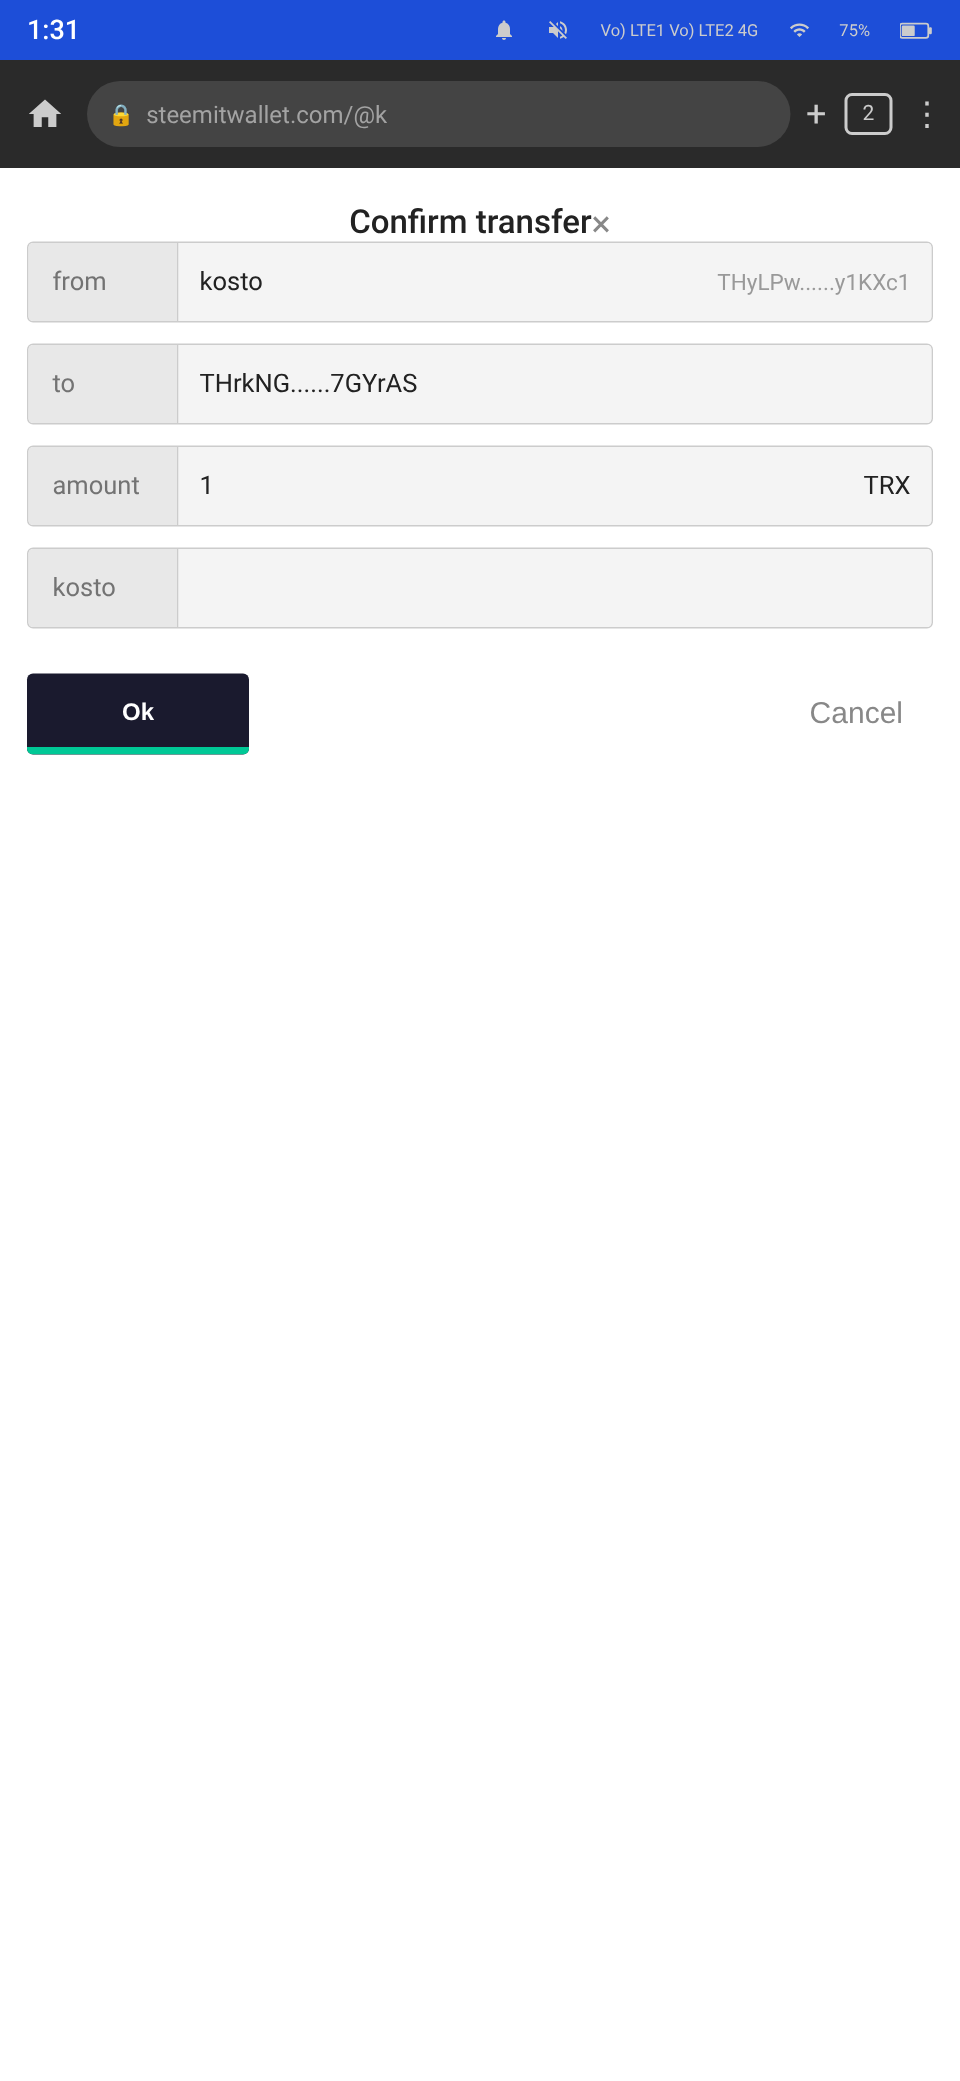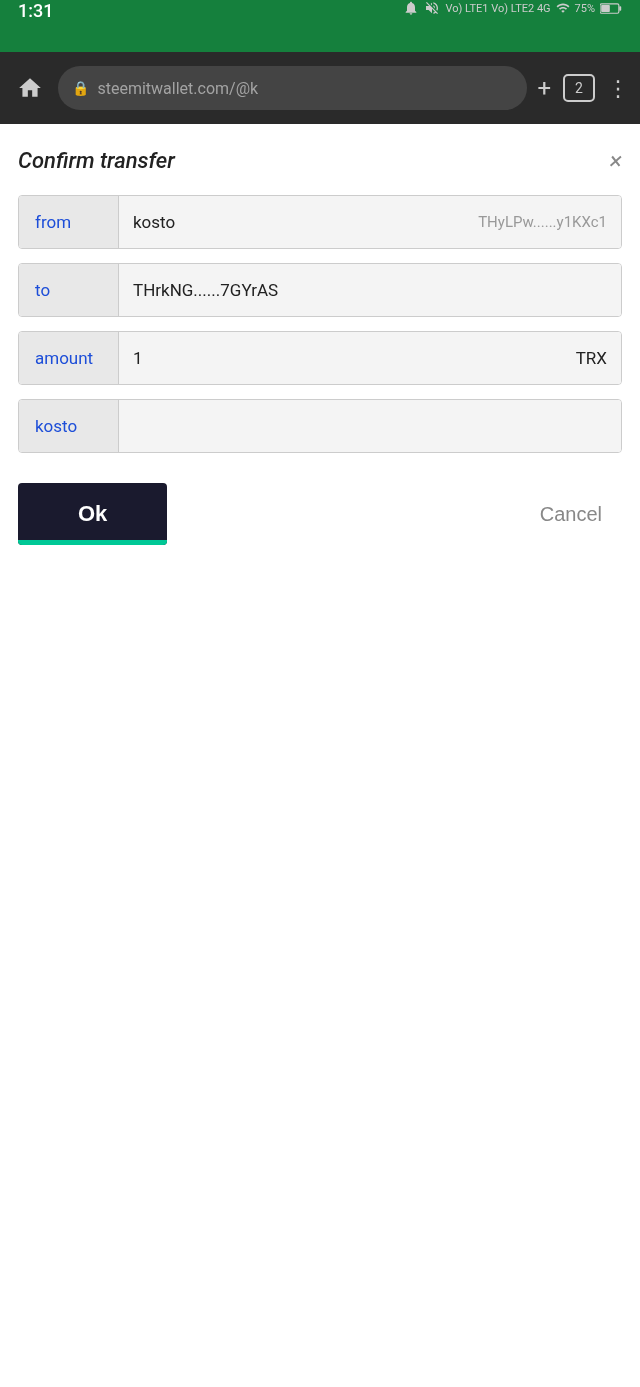--- a/index.html
+++ b/index.html
@@ -7,37 +7,37 @@
     body {
       width: 640px;
       min-height: 1387px;
       font-family: 'Roboto', Arial, sans-serif;
       background: #fff;
       overflow-x: hidden;
     }
 
     
     .status-bar {
-      background: #15803d;
-      height: 52px;
-      display: flex;
-      align-items: flex-start;
+      background: #1d4ed8;
+      height: 40px;
+      display: flex;
+      align-items: center;
       justify-content: space-between;
       padding: 0 18px;
       color: #fff;
     }
     .status-time {
       font-size: 18px;
       font-weight: 500;
       color: #fff;
     }
     .status-icons {
       display: flex;
       align-items: center;
-      gap: 5px;
+      gap: 20px;
       font-size: 11px;
       color: #fff;
     }
 
     
     .browser-chrome {
       background: #2a2a2a;
       height: 72px;
       display: flex;
       align-items: center;
@@ -114,23 +114,21 @@
     .page-content {
       background: #fff;
       min-height: 1100px;
       padding: 24px 18px 0 18px;
     }
 
     
     .dialog-title-row {
       display: flex;
       align-items: center;
-      justify-content: space-between;
-      margin-bottom: 22px;
-      font-style: italic;
+      justify-content: center;
     }
     .dialog-title {
       font-size: 22px;
       font-weight: 500;
       color: #222;
     }
     .dialog-close {
       font-size: 24px;
       color: #888;
       cursor: pointer;
@@ -141,21 +139,21 @@
     .form-row {
       display: flex;
       align-items: stretch;
       border: 1.5px solid #ccc;
       border-radius: 4px;
       margin-bottom: 14px;
       overflow: hidden;
     }
     .form-label {
       background: #e8e8e8;
-      color: #1d4ed8;
+      color: #737373;
       font-size: 17px;
       padding: 3px 16px;
       min-width: 100px;
       display: flex;
       align-items: center;
       border-right: 1.5px solid #ccc;
       font-weight: 400;
     }
     .form-value {
       flex: 1;
@@ -189,21 +187,21 @@
       align-items: center;
       justify-content: space-between;
       margin-top: 30px;
       margin-bottom: 20px;
     }
     .btn-ok {
       background: #1a1a2e;
       color: #fff;
       border: none;
       border-radius: 4px;
-      font-size: 22px;
+      font-size: 16px;
       font-weight: 600;
       padding: 18px 60px;
       cursor: pointer;
       position: relative;
       overflow: hidden;
       min-width: 148px;
     }
     .btn-ok::after {
       content: '';
       position: absolute;

